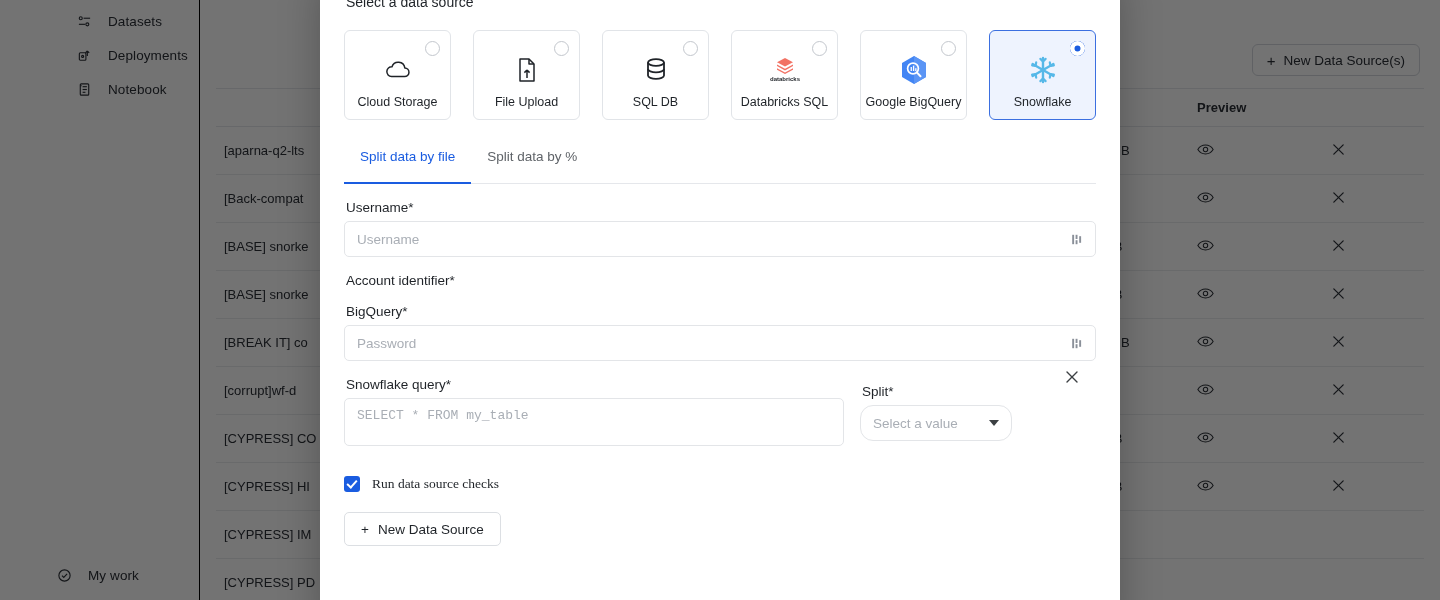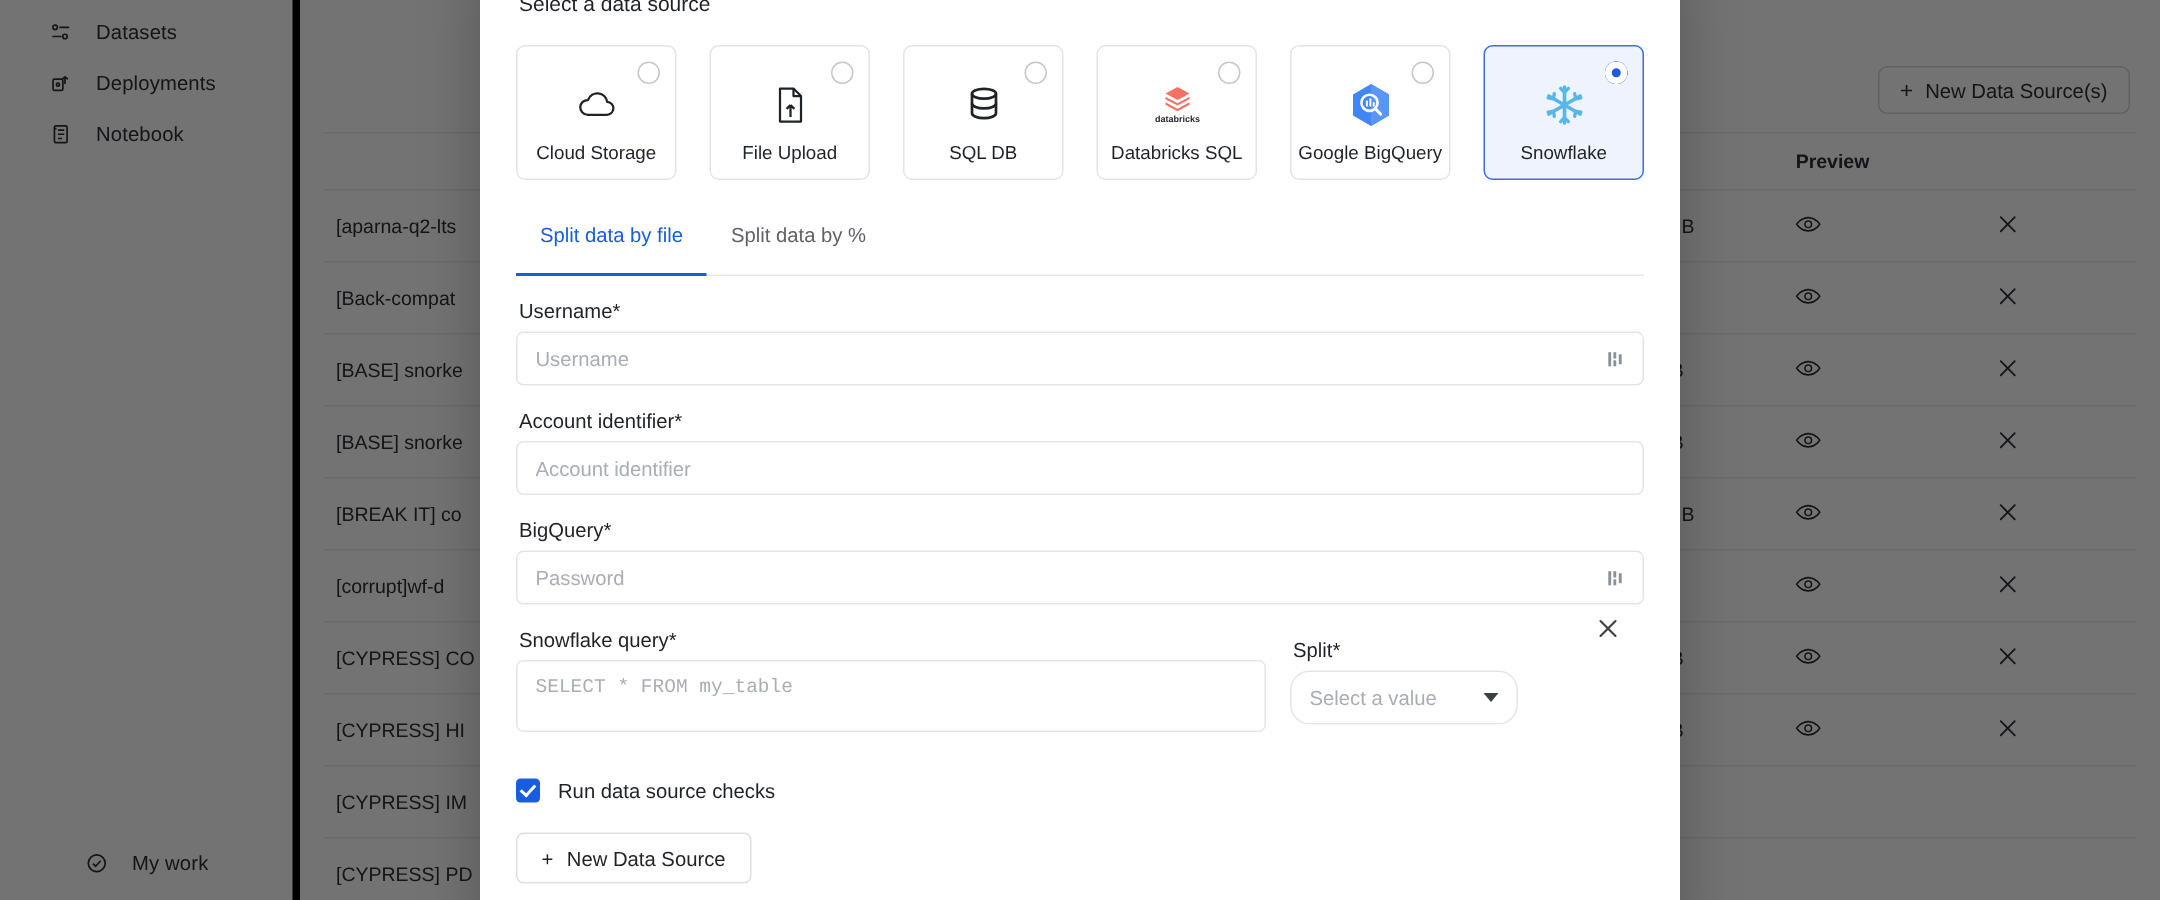--- a/index.html
+++ b/index.html
@@ -13,23 +13,24 @@
 
   
   #app-background {
     position: absolute; inset: 0;
     background: #ffffff;
     display: flex;
   }
   .sidebar {
     width: 200px; flex: 0 0 200px;
     background: #ffffff;
-    border-right: 5px solid #000000;
+    border-right: 1px solid #000000;
     padding-top: 4px;
     position: relative;
+    padding-left: 44px;
   }
   .side-item {
     height: 34px;
     display: flex; align-items: center;
     padding-left: 32px;
     gap: 16px;
     font-size: 13.5px;
     color: #2b2f36;
     letter-spacing: .1px;
   }
@@ -272,20 +273,21 @@
     font-size: 18px;
     color: #3c4043;
     cursor: pointer;
     line-height: 20px;
   }
 
   .check-row {
     display: flex; align-items: center;
     gap: 12px;
     margin-top: 26px;
+    font-family: Liberation Serif, serif;
   }
   .checkbox {
     width: 16px; height: 16px;
     background: #1a5ce0;
     border-radius: 3px;
     position: relative;
     cursor: pointer;
   }
   .checkbox::after {
     content: "";
@@ -638,23 +640,20 @@
       <svg width="13" height="13" viewBox="0 0 13 13" fill="#8a9099">
         <rect x="1.2" y="1.8" width="1.9" height="9.4"></rect>
         <rect x="4.6" y="1.8" width="1.9" height="4.2"></rect>
         <rect x="4.6" y="7.2" width="1.9" height="4"></rect>
         <rect x="8.2" y="3.2" width="1.9" height="6.6"></rect>
       </svg>
     </span>
   </div>
 
   <div class="field-label">Account identifier*</div>
-  <div class="input-wrap">
-    <input class="txt" type="text" placeholder="Account identifier" style="">
-  </div>
 
   <div class="field-label">BigQuery*</div>
   <div class="input-wrap">
     <input class="txt" type="text" placeholder="Password" style="">
     <span class="field-icon">
       <svg width="13" height="13" viewBox="0 0 13 13" fill="#8a9099">
         <rect x="1.2" y="1.8" width="1.9" height="9.4"></rect>
         <rect x="4.6" y="1.8" width="1.9" height="4.2"></rect>
         <rect x="4.6" y="7.2" width="1.9" height="4"></rect>
         <rect x="8.2" y="3.2" width="1.9" height="6.6"></rect>

